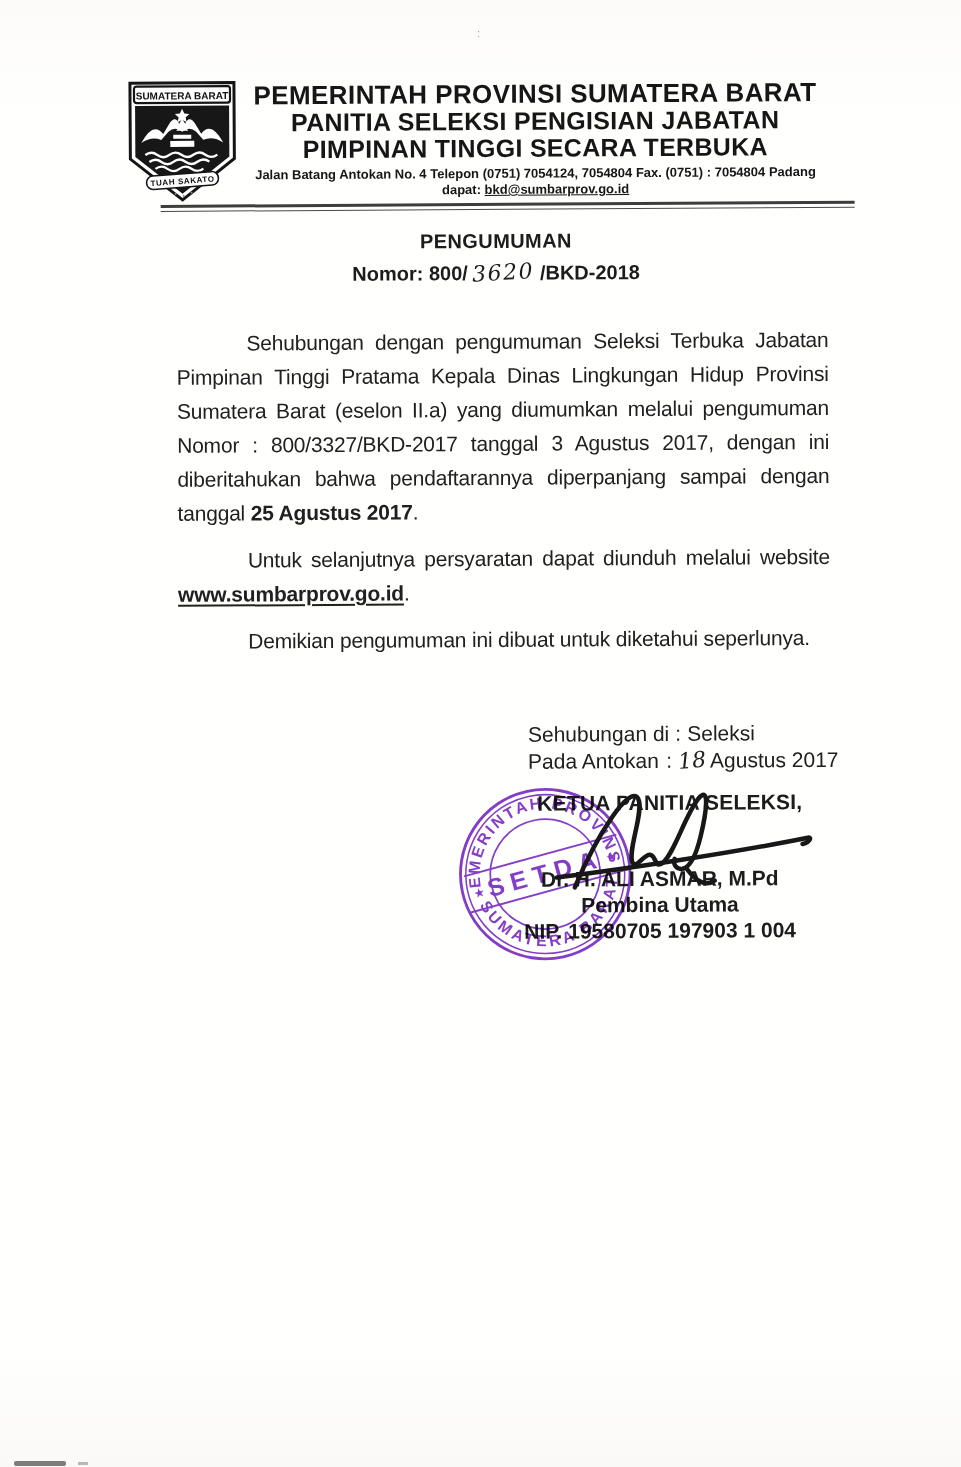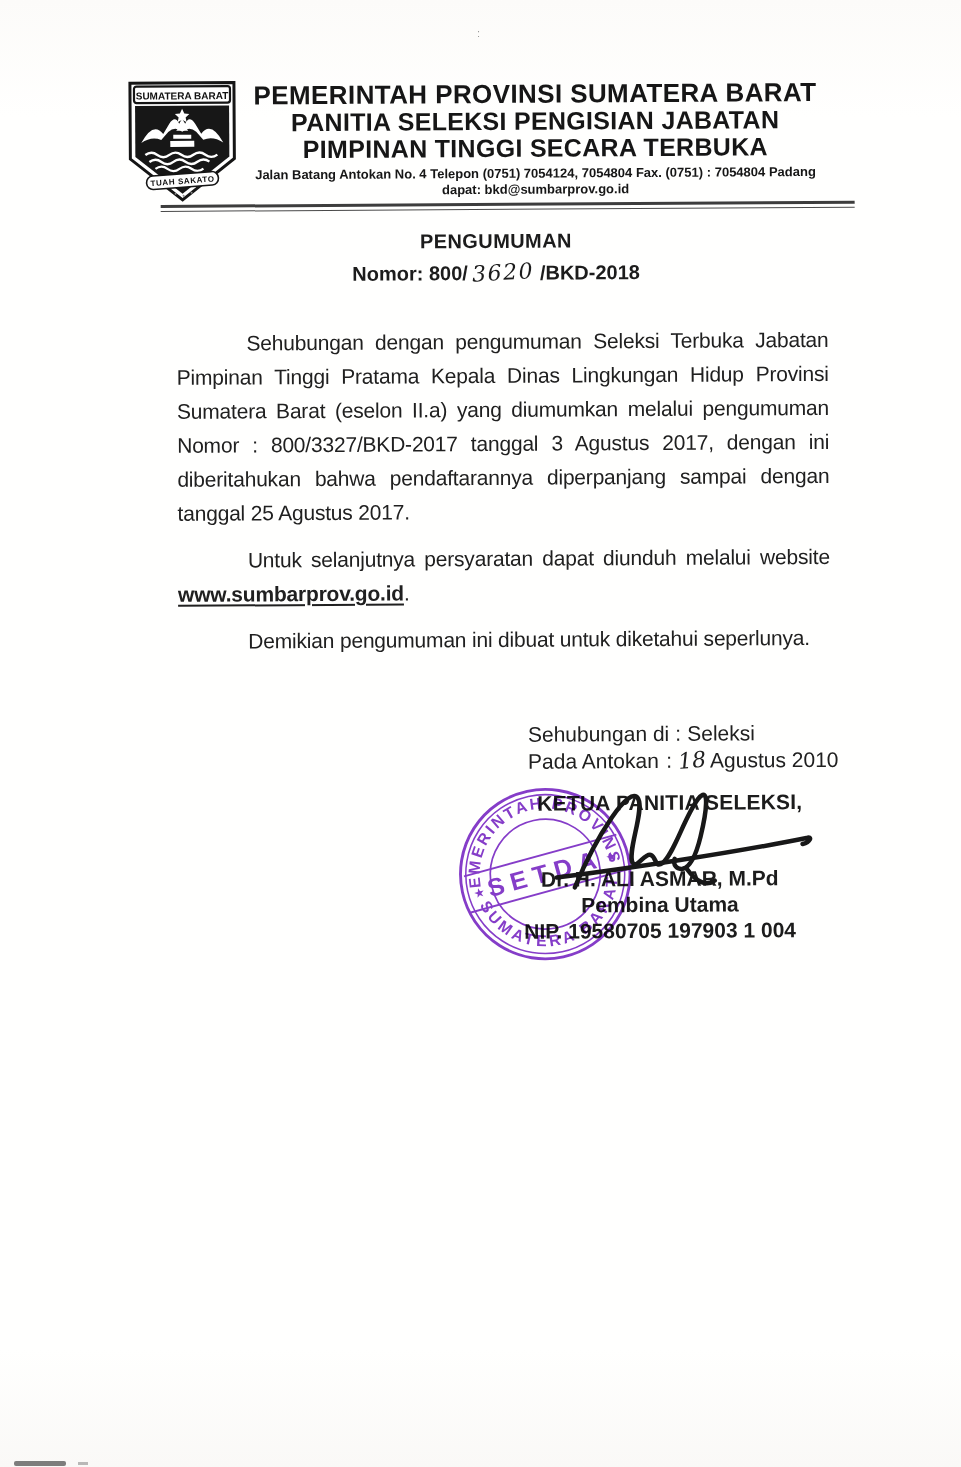--- a/index.html
+++ b/index.html
@@ -11,38 +11,38 @@
   }
   .skew{position:absolute;inset:0;transform:rotate(-0.35deg);transform-origin:50% 40%;}
 
   
   .logo{position:absolute;left:128px;top:77px;width:114px;height:124px;}
   .hdr{position:absolute;left:236px;top:80px;width:604px;text-align:center;color:#161616;}
   .hdr .l1{font-size:26px;font-weight:700;letter-spacing:.4px;line-height:28px;}
   .hdr .l2,.hdr .l3{font-size:25px;font-weight:700;letter-spacing:.3px;line-height:27px;}
   .hdr .addr{font-size:13px;font-weight:700;margin-top:4px;line-height:16px;}
   .hdr .mail{font-size:13px;font-weight:700;line-height:16px;}
-  .hdr .mail .u{}
+  .hdr .mail .u{text-decoration:underline;}
   .rule{position:absolute;left:163px;top:203px;width:694px;height:3px;
         border-top:3.5px solid #3d3d3d;border-bottom:1.5px solid #4a4a4a;}
 
   
   .title{position:absolute;left:298px;top:230px;width:400px;text-align:center;}
   .title .h{font-size:20px;font-weight:700;letter-spacing:.4px;}
   .title .n{font-size:20px;font-weight:700;margin-top:7px;white-space:nowrap;}
   .hand{font-family:"DejaVu Serif", serif;font-style:italic;font-weight:400;
         display:inline-block;transform:rotate(-3deg);letter-spacing:1.5px;}
   .title .hand{font-size:22px;margin:0 6px 0 4px;}
 
   
   .bodytxt{position:absolute;left:178px;top:325px;width:652px;
            font-size:21px;line-height:34px;text-align:justify;color:#202020;letter-spacing:-0.2px;}
   .bodytxt p{margin:0;text-indent:70px;}
   .bodytxt p + p{margin-top:13px;}
-  .b{font-weight:400;}
+  .b{font-weight:700;}
   .site{font-weight:700;text-decoration:underline;text-decoration-thickness:2px;text-underline-offset:3px;}
 
   
   .closing{position:absolute;left:527px;top:721px;font-size:21px;line-height:27px;color:#202020;z-index:2;}
   .closing .row{display:flex;}
   .closing .lab{min-width:132px;}
   .closing .col{min-width:18px;text-align:center;}
   .closing .hand{font-size:22px;transform:rotate(-5deg);margin-right:4px;letter-spacing:0;}
   .role{position:absolute;left:536px;top:792px;font-size:21px;font-weight:700;letter-spacing:.2px;z-index:2;white-space:nowrap;}
   .namesblk{position:absolute;left:508px;top:867px;width:300px;text-align:center;
@@ -111,21 +111,21 @@
     <div class="closing">
       <div class="row">
         <span class="lab">Sehubungan di</span>
         <span class="col">:</span>
         <span>Seleksi</span>
       </div>
       <div class="row">
         <span class="lab">Pada Antokan</span>
         <span class="col">:</span>
         <span class="hand">18</span>
-        <span>Agustus 2010</span>
+        <span>Agustus 2017</span>
       </div>
     </div>
 
     <div class="role">KETUA PANITIA SELEKSI,</div>
 
     <svg class="stamp" viewBox="0 0 190 190" aria-hidden="true">
       <g transform="rotate(-12 95 95)" fill="none" stroke="#7b2cc4">
         <circle cx="95" cy="95" r="88" stroke-width="3"></circle>
         <circle cx="95" cy="95" r="82.5" stroke-width="1.6"></circle>
         <circle cx="95" cy="95" r="57" stroke-width="1.8"></circle>

